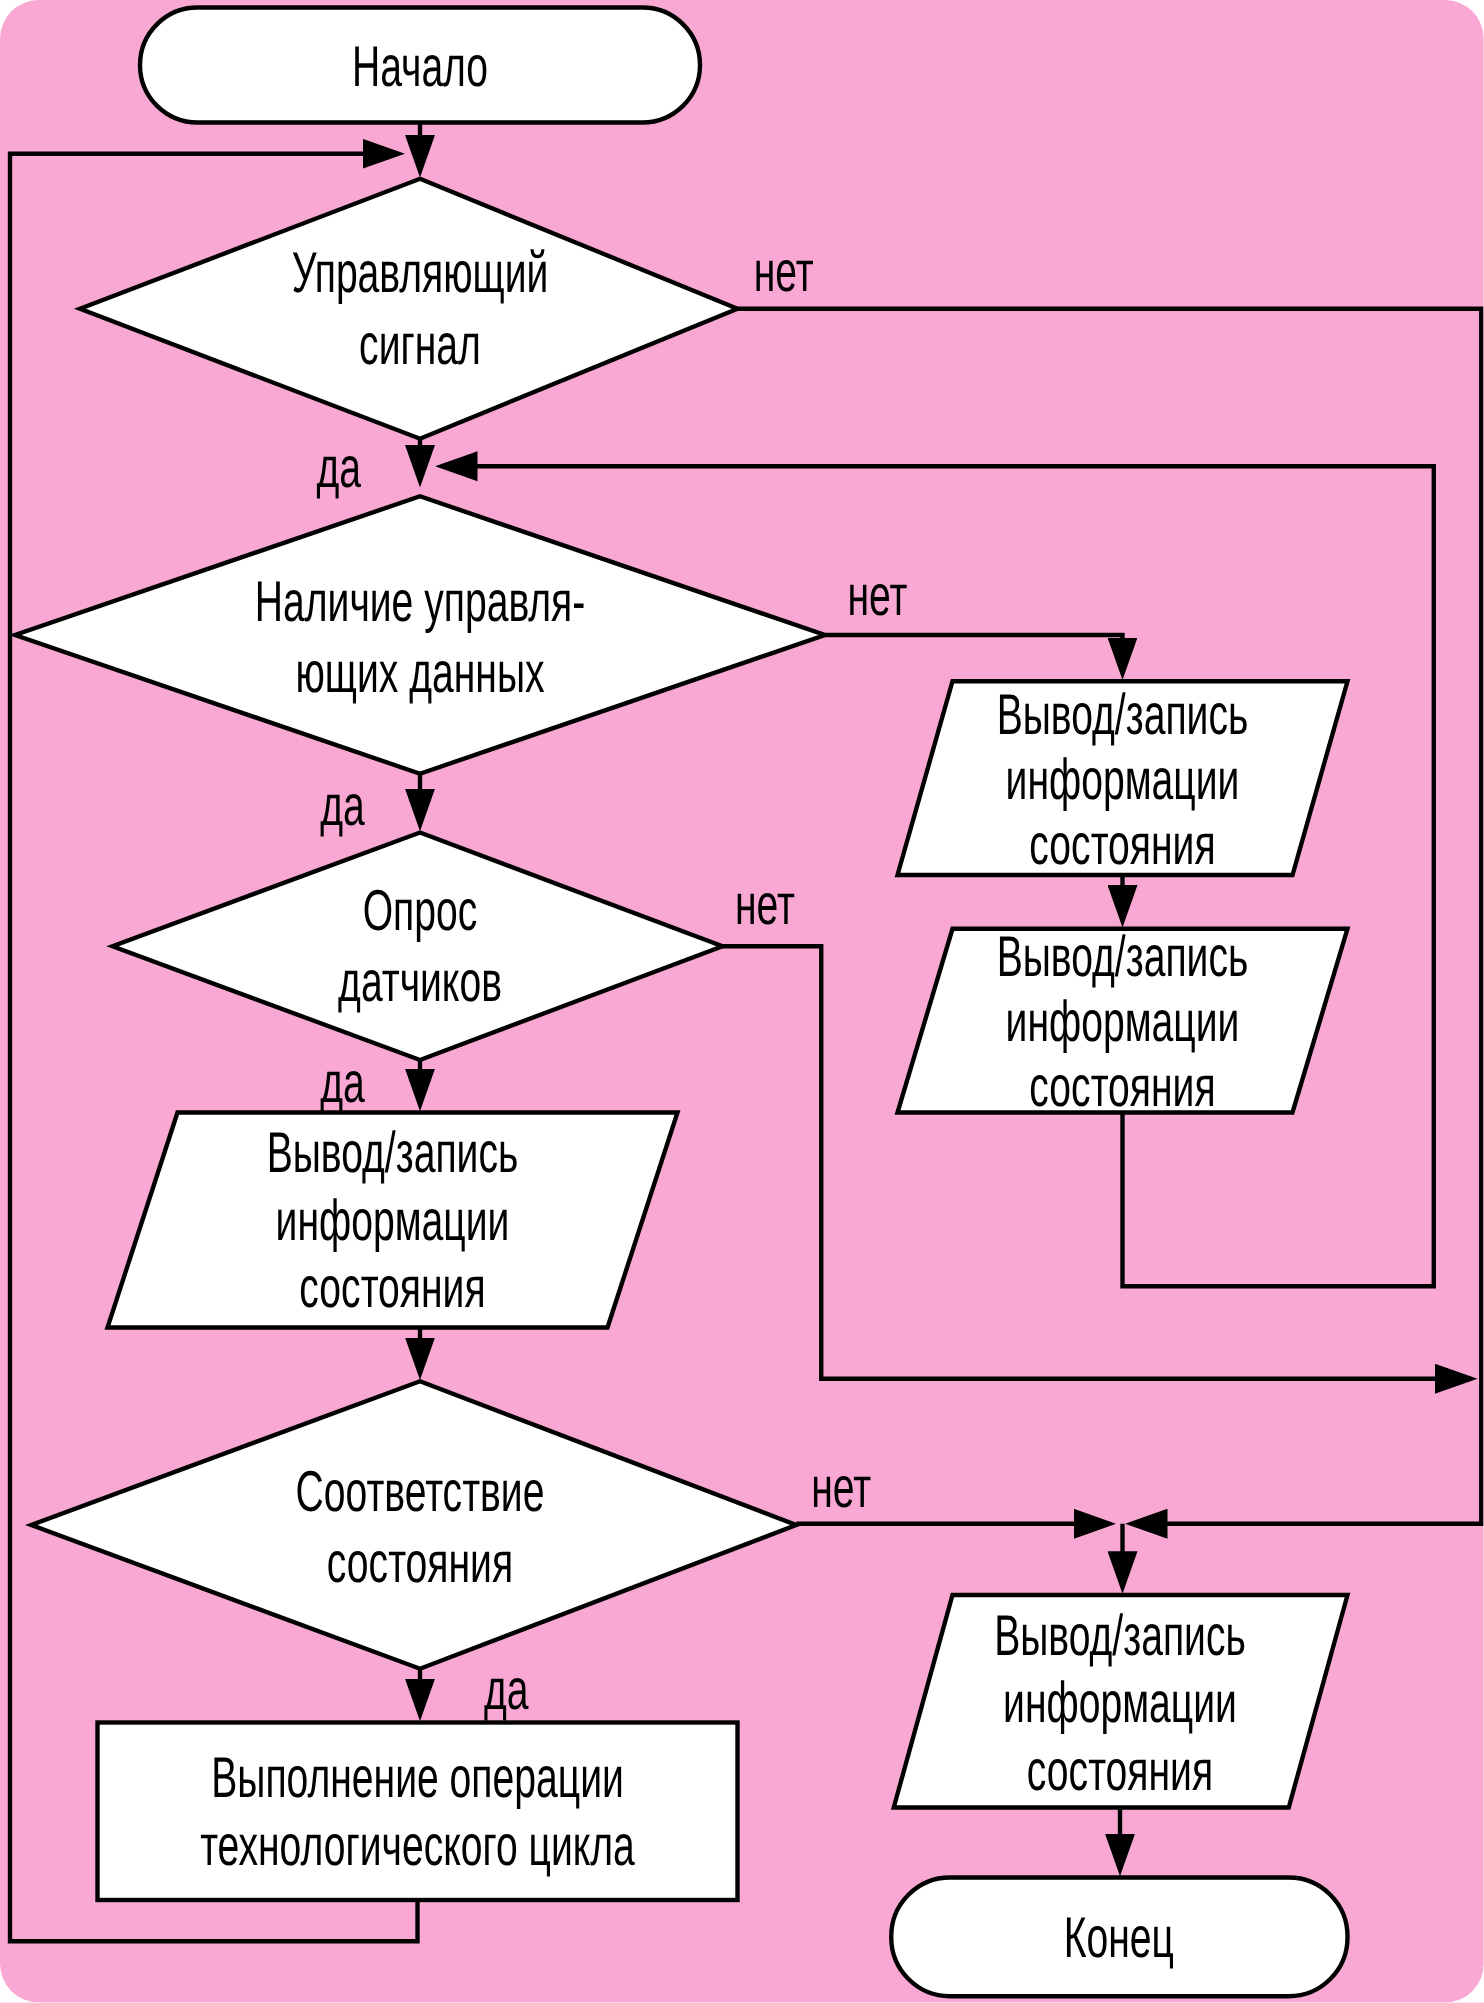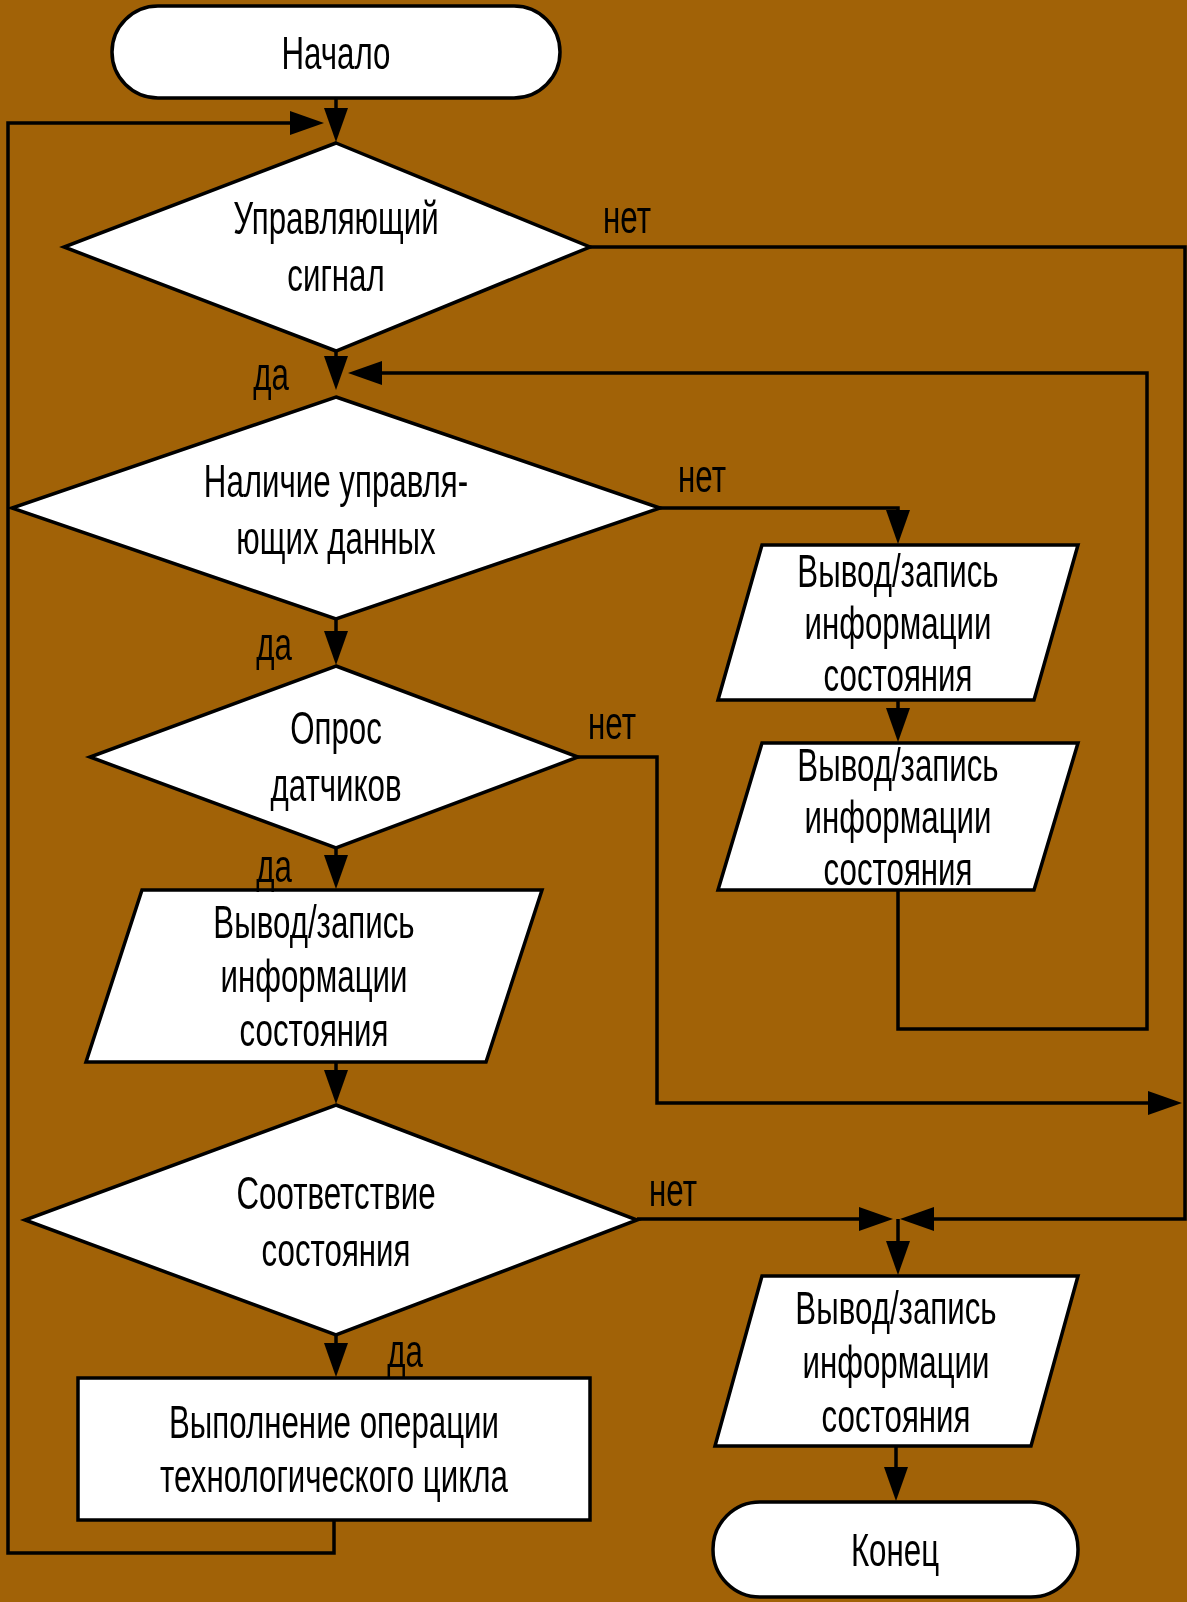--- a/index.html
+++ b/index.html
@@ -1,21 +1,22 @@
 <!DOCTYPE html>
 <html><head>
 <meta charset="utf-8">
 <style>
   html, body { margin: 0; padding: 0; background: #ffffff; }
   .page {
     position: relative;
     width: 1187px;
     height: 1602px;
-    background: #a16207;
+    background: #f9a8d4;
     font-family: "Liberation Sans", sans-serif;
+    border-radius: 31px;
   }
   svg { display: block; }
   .shape {
     fill: #ffffff;
     stroke: #000000;
     stroke-width: 3.5;
     stroke-linejoin: miter;
   }
   .edge {
     fill: none;

